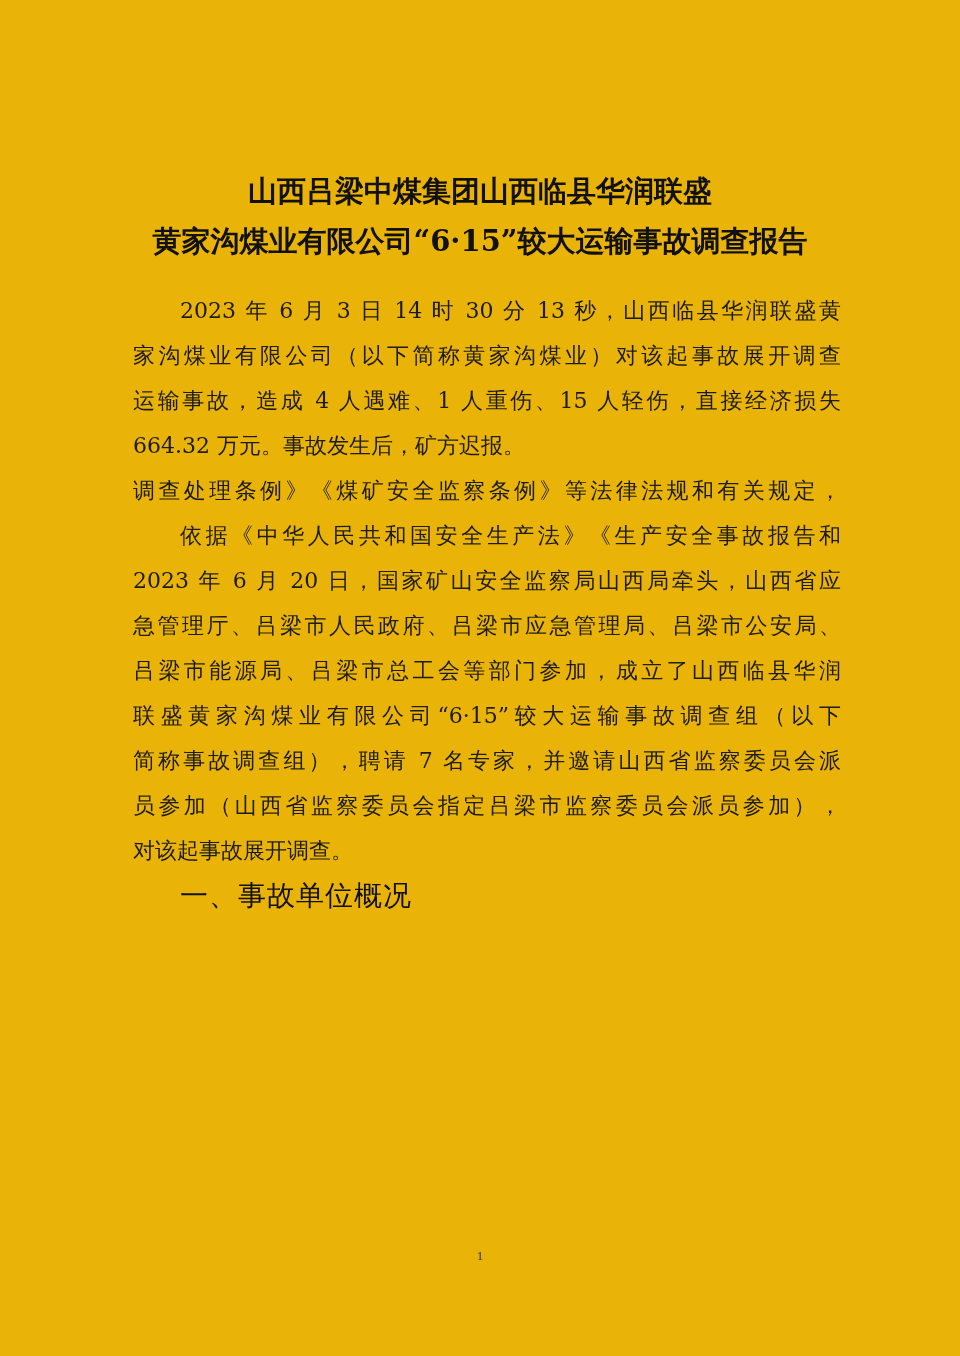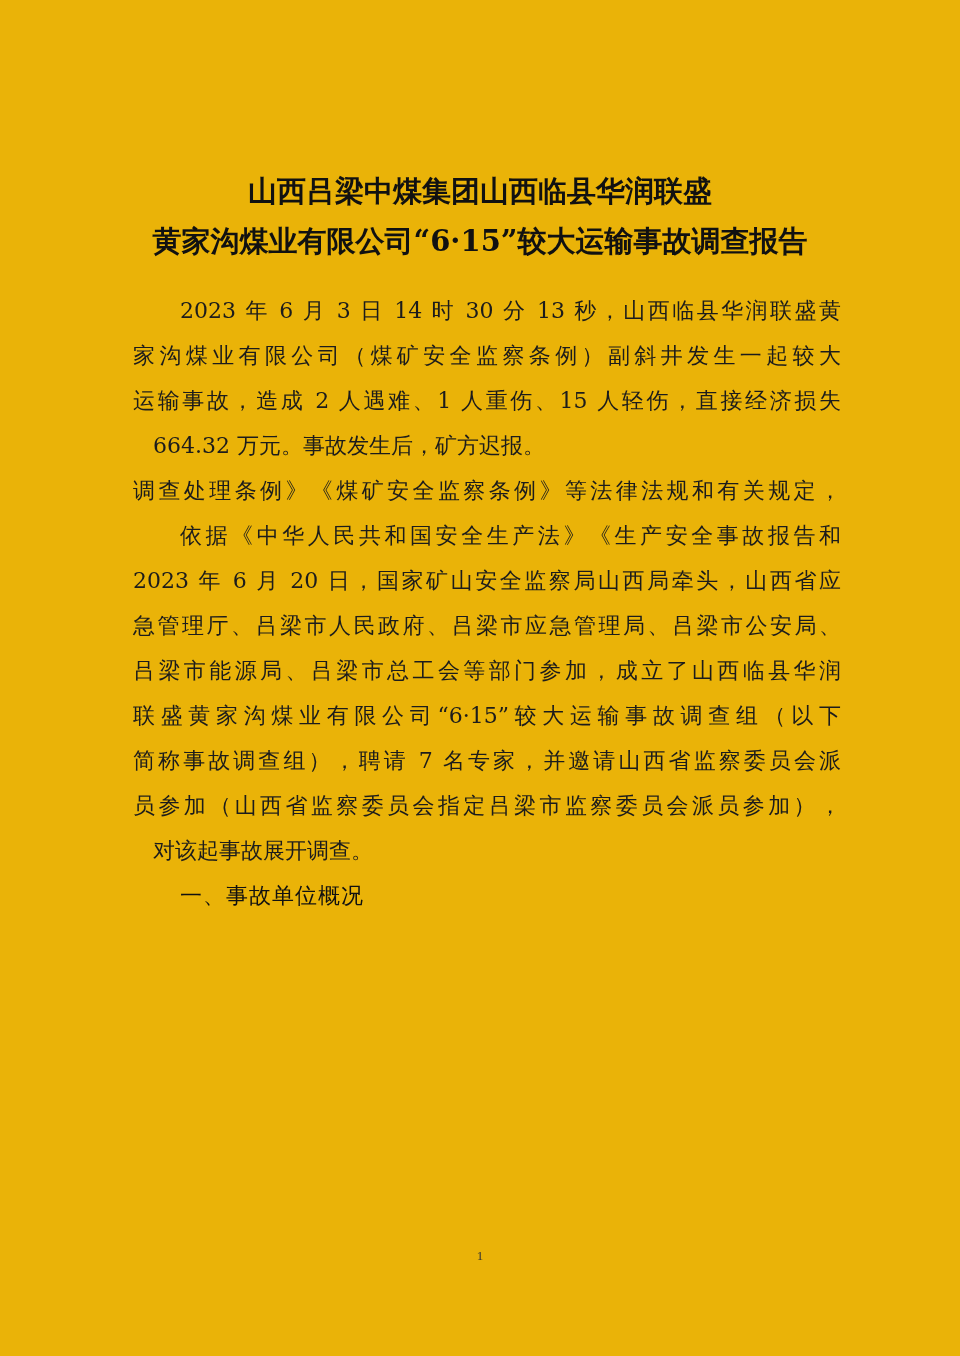--- a/index.html
+++ b/index.html
@@ -51,30 +51,29 @@
     }
     .line {
       display: block;
       white-space: nowrap;
       text-align: justify;
       text-align-last: justify;
       height: 45px;
     }
     .line.last {
       text-align-last: left;
-      margin-left: 20px;
     }
     .line.indent {
       padding-left: 47px;
     }
     .section-heading {
       display: block;
       padding-left: 47px;
       font-family: "DejaVu Sans", "Liberation Sans", sans-serif;
-      font-size: 22px;
+      font-size: 28px;
       height: 45px;
       line-height: 45px;
       color: #111;
       letter-spacing: 1px;
     }
     .page-number {
       position: absolute;
       left: 0;
       width: 960px;
       top: 1248px;
@@ -91,22 +90,22 @@
 
   <div class="title-block">
     <span class="title-line">山西吕梁中煤集团山西临县华润联盛</span>
     <span class="title-line">黄家沟煤业有限公司“6·15”较大运输事故调查报告</span>
   </div>
 
   <div class="body">
 
     <div>
       <span class="line indent">2023 年 6 月 3 日 14 时 30 分 13 秒，山西临县华润联盛黄</span>
-      <span class="line">家沟煤业有限公司（煤矿安全监察条例）副斜井发生一起较大</span>
-      <span class="line">运输事故，造成 2 人遇难、1 人重伤、15 人轻伤，直接经济损失</span>
+      <span class="line">家沟煤业有限公司（以下简称黄家沟煤业）对该起事故展开调查</span>
+      <span class="line">运输事故，造成 4 人遇难、1 人重伤、15 人轻伤，直接经济损失</span>
       <span class="line last">664.32 万元。事故发生后，矿方迟报。</span>
     </div>
 
     <div>
       <span class="line">调查处理条例》《煤矿安全监察条例》等法律法规和有关规定，</span>
       <span class="line indent">依据《中华人民共和国安全生产法》《生产安全事故报告和</span>
       <span class="line">2023 年 6 月 20 日，国家矿山安全监察局山西局牵头，山西省应</span>
       <span class="line">急管理厅、吕梁市人民政府、吕梁市应急管理局、吕梁市公安局、</span>
       <span class="line">吕梁市能源局、吕梁市总工会等部门参加，成立了山西临县华润</span>
       <span class="line">联盛黄家沟煤业有限公司“6·15”较大运输事故调查组（以下</span>

